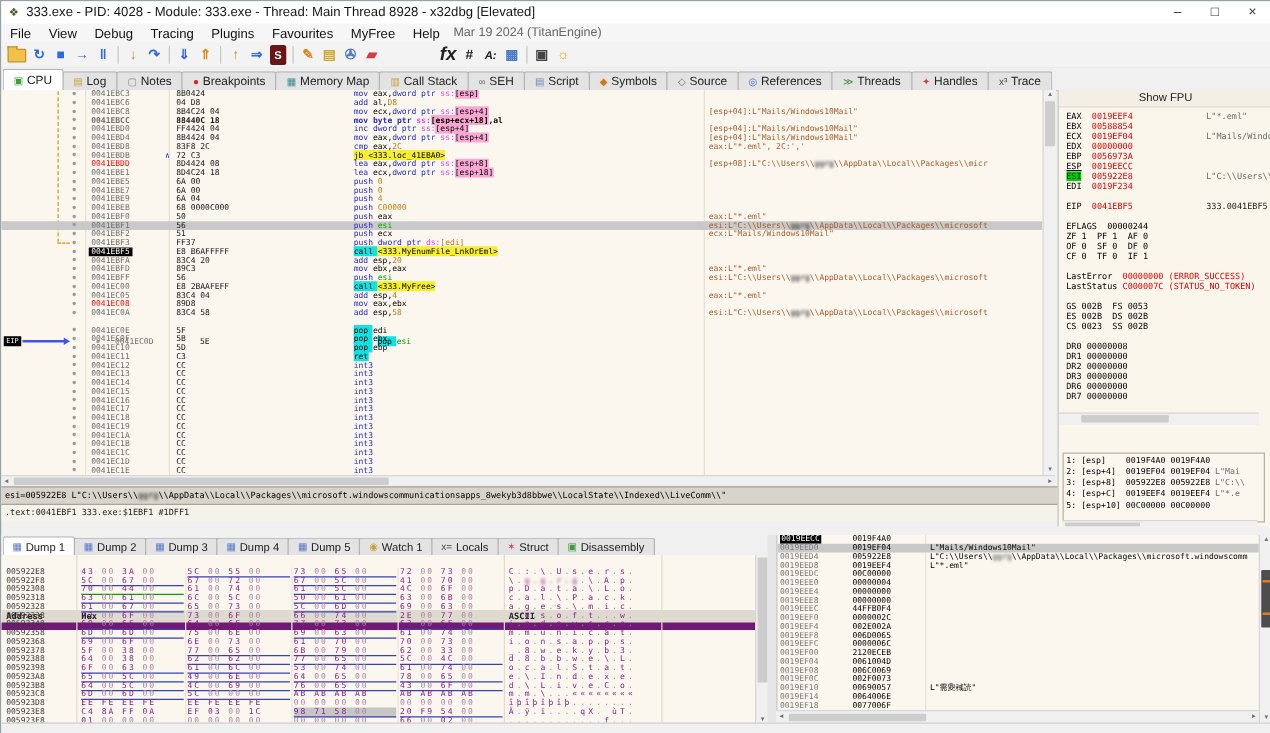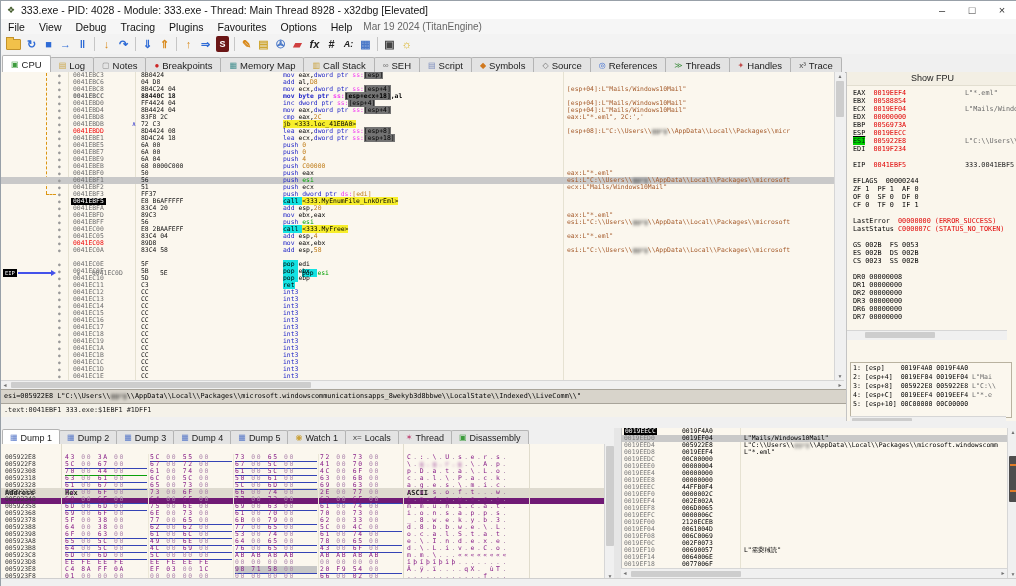--- a/index.html
+++ b/index.html
@@ -38,21 +38,21 @@
   .dot{position:absolute;left:57px;top:0;color:#9a9a9a;font-size:4.5px;line-height:7px;}
   .dis-addr{position:absolute;left:72px;color:#6e6e6e;}
   .dis-addr.red{color:#f00a0a;}
   .dis-addr.eip{left:70px;background:#000;color:#fff;padding:0 2px;}
   .dis-bp{position:absolute;left:131px;color:#2328c8;}
   .dis-bytes{position:absolute;left:140px;color:#161616;}
   .dis-instr{position:absolute;left:282px;}
   .dis-cmt{position:absolute;left:566px;}
   .tk-m{color:#2328c8;} .tk-k{color:#000;} .tk-r{color:#000;}
   .tk-n{color:#bf7b16;} .tk-sg{color:#f23cf2;}
-  .tk-br{background:#737373;color:#000;} .tk-c{background:#13e2e2;color:#000;}
+  .tk-br{background:#f9a8d4;color:#000;} .tk-c{background:#13e2e2;color:#000;}
   .tk-t{background:#f7ee2c;color:#000;} .tk-y{background:#f7ee2c;color:#000;}
   .tk-g{color:#00a000;} .tk-cm{color:#a55b2b;}
   .tk-blur{filter:blur(1.4px);}
   .tk-v{color:#e00000;} .tk-a{color:#6b6b6b;} .tk-a2{color:#222;}
   .tk-u{text-decoration:underline;} .tk-gb{background:#00cf00;color:#00320a;}
   .tk-ug{border-bottom:1px solid #00a000;}
   .eip-tag{position:absolute;left:2px;top:197px;background:#000;color:#fff;font-size:5.5px;line-height:8px;padding:0 2px;font-family:"DejaVu Sans Mono",monospace;}
   .eip-arrow{position:absolute;left:17px;top:200px;width:34px;height:2px;background:#4452ea;}
   .eip-arrow::after{content:"";position:absolute;right:-4px;top:-2px;width:0;height:0;border-left:5px solid #4452ea;border-top:3px solid transparent;border-bottom:3px solid transparent;}
   .jmp-v{position:absolute;left:45px;top:1px;height:121px;border-left:1px dashed #dc9612;}
@@ -129,21 +129,21 @@
     </div>
   </div>
 
   <div class="menubar" id="menubar">
       <span class="menu-item">File</span>
       <span class="menu-item">View</span>
       <span class="menu-item">Debug</span>
       <span class="menu-item">Tracing</span>
       <span class="menu-item">Plugins</span>
       <span class="menu-item">Favourites</span>
-      <span class="menu-item">Options</span>
+      <span class="menu-item">MyFree</span>
       <span class="menu-item">Help</span>
       <span class="menu-date">Mar 19 2024 (TitanEngine)</span>
     </div>
   <div class="toolbar" id="toolbar">
       <span class="icon-folder"></span>
       <span class="tb-icon" style="color: rgb(46, 107, 214);">↻</span>
       <span class="tb-icon" style="color: rgb(46, 107, 214);">■</span>
       <span class="tb-icon" style="color: rgb(46, 107, 214);">→</span>
       <span class="tb-icon" style="color: rgb(46, 107, 214);">‖</span>
       <span class="tb-sep"></span>
@@ -154,21 +154,21 @@
       <span class="tb-icon" style="color: rgb(217, 138, 28);">⇑</span>
       <span class="tb-sep"></span>
       <span class="tb-icon" style="color: rgb(217, 138, 28);">↑</span>
       <span class="tb-icon" style="color: rgb(46, 107, 214);">⇒</span>
       <span class="tb-icon" style="color: rgb(255, 255, 255); background: rgb(107, 22, 22); font-size: 9px; width: 13px; margin: 0px 2px;">S</span>
       <span class="tb-sep"></span>
       <span class="tb-icon" style="color: rgb(217, 138, 28);">✎</span>
       <span class="tb-icon" style="color: rgb(207, 167, 51);">▤</span>
       <span class="tb-icon" style="color: rgb(74, 120, 200);">✇</span>
       <span class="tb-icon" style="color: rgb(208, 64, 64);">▰</span>
-      <span class="tb-icon" style="color: rgb(34, 34, 34); font-size: 11px; font-style: italic;">fx</span>
+      <span class="tb-icon" style="color: rgb(34, 34, 34); font-size: 15px; font-style: italic; margin-left: 44px;">fx</span>
       <span class="tb-icon" style="color: rgb(34, 34, 34);">#</span>
       <span class="tb-icon" style="color: rgb(34, 34, 34); font-size: 9px; font-style: italic;">A:</span>
       <span class="tb-icon" style="color: rgb(74, 120, 200);">▦</span>
       <span class="tb-sep"></span>
       <span class="tb-icon" style="color: rgb(68, 68, 68);">▣</span>
       <span class="tb-icon" style="color: rgb(217, 176, 28);">☼</span>
     </div>
   <div class="tabbar" id="tabbar">
       <div class="tab active">
         <span class="tico" style="color: rgb(61, 156, 61);">▣</span>
@@ -362,21 +362,21 @@
       <div class="dtab">
         <span class="tico" style="color: rgb(202, 162, 60);">◉</span>
         <span>Watch 1</span>
       </div>
       <div class="dtab">
         <span class="tico" style="color: rgb(68, 68, 68);">x=</span>
         <span>Locals</span>
       </div>
       <div class="dtab">
         <span class="tico" style="color: rgb(192, 72, 120);">✶</span>
-        <span>Thread</span>
+        <span>Struct</span>
       </div>
       <div class="dtab">
         <span class="tico" style="color: rgb(61, 156, 61);">▣</span>
         <span>Disassembly</span>
       </div>
     </div>
 
   <div class="dump" id="dump">
     <div class="dump-header">
       <span class="dh" style="left:4px">Address</span>

